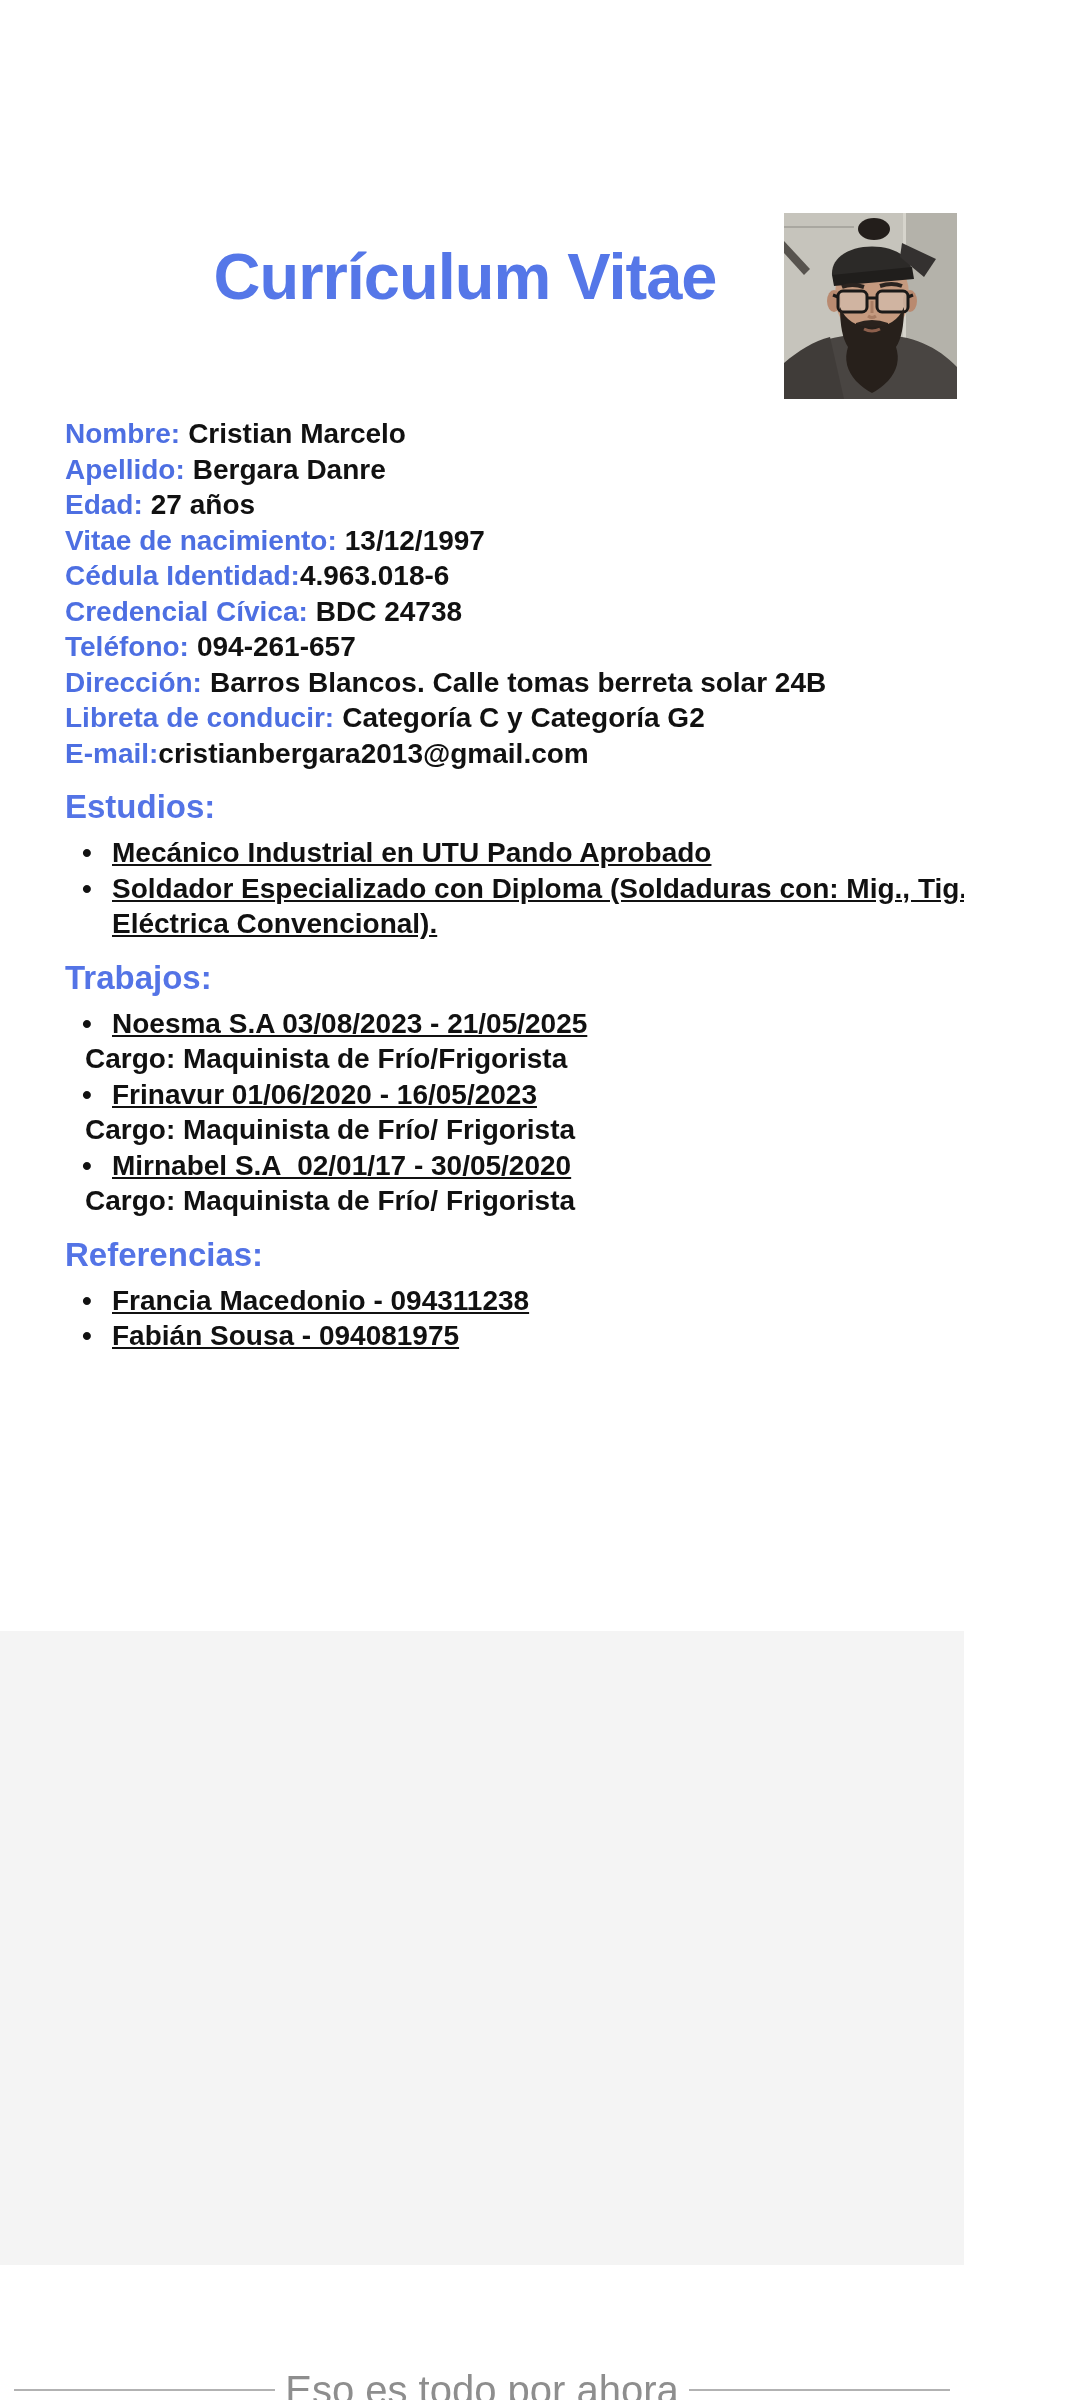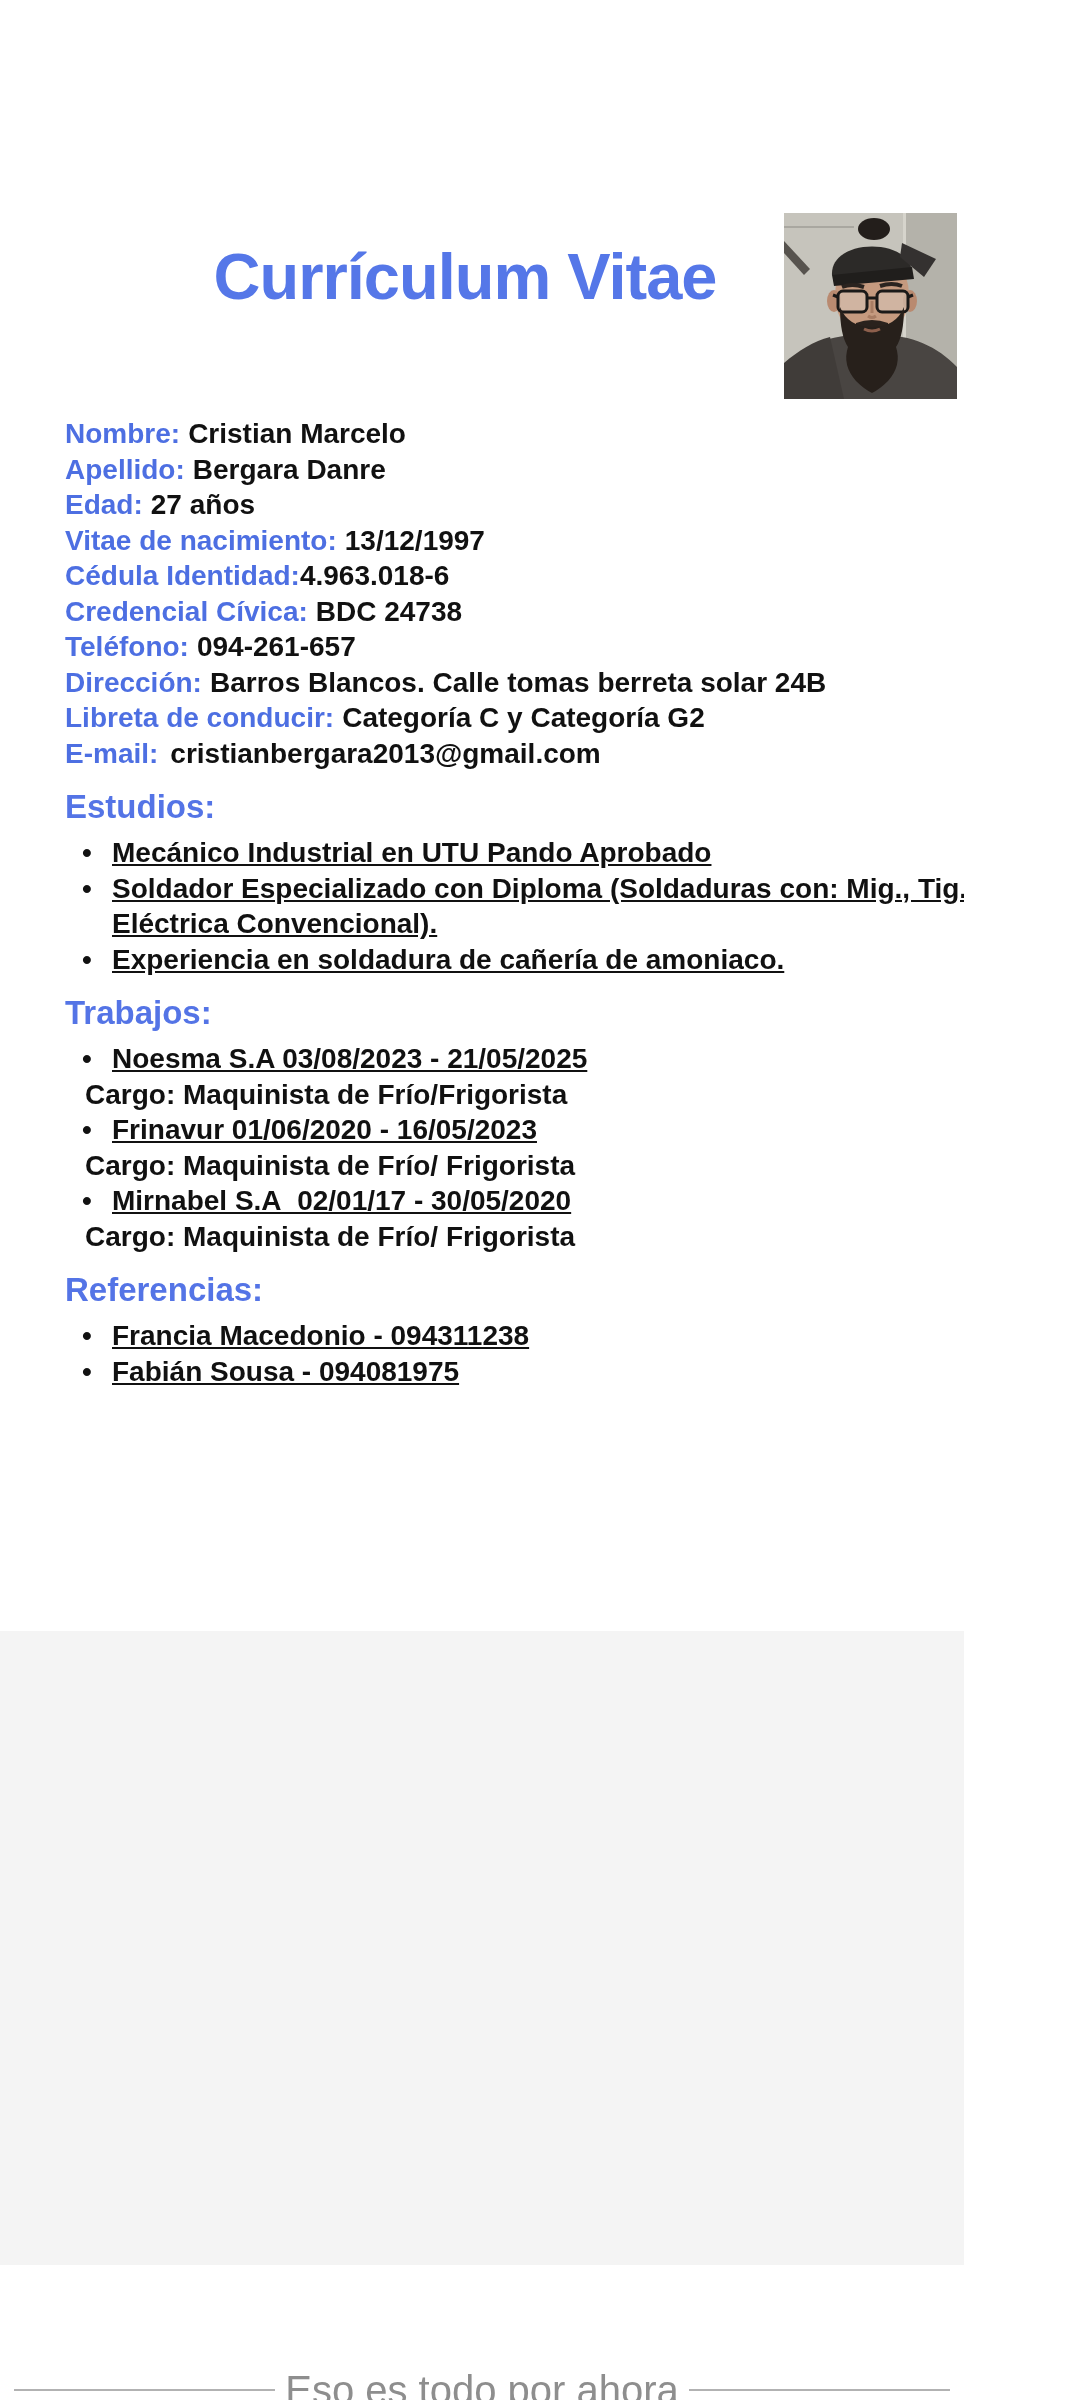--- a/index.html
+++ b/index.html
@@ -45,21 +45,21 @@
     left: 65px;
     top: 416px;
     width: 950px;
     color: #111111;
     font-weight: bold;
     font-size: 28px;
     line-height: 35.5px;
   }
   .info-line .label { color: #4d6fe2; margin-right: 8px; }
   .info-line.wide-gap .label { margin-right: 0; }
-  .info-line.no-gap .label { margin-right: 12px; }
+  .info-line.no-gap .label { margin-right: 0; }
   .section-heading {
     margin: 14px 0 6px 0;
     font-size: 33px;
     line-height: 44px;
     color: #5474e6;
     font-weight: bold;
   }
   .bullet {
     position: relative;
     padding-left: 47px;
@@ -167,21 +167,20 @@
     <div class="info-line"><span class="label">Credencial Cívica:</span><span class="value">BDC 24738</span></div>
     <div class="info-line"><span class="label">Teléfono:</span><span class="value">094-261-657</span></div>
     <div class="info-line"><span class="label">Dirección:</span><span class="value">Barros Blancos. Calle tomas berreta solar 24B</span></div>
     <div class="info-line"><span class="label">Libreta de conducir:</span><span class="value">Categoría C y Categoría G2</span></div>
     <div class="info-line no-gap"><span class="label">E-mail:</span><span class="value">cristianbergara2013@gmail.com</span></div>
 
     <h2 class="section-heading">Estudios:</h2>
     <div class="bullet">Mecánico Industrial en UTU Pando Aprobado</div>
     <div class="bullet pre">Soldador Especializado con Diploma (Soldaduras con: Mig., Tig. y
 Eléctrica Convencional).</div>
-    <div class="bullet">Experiencia en soldadura de cañería de amoniaco.</div>
 
     <h2 class="section-heading">Trabajos:</h2>
     <div class="bullet">Noesma S.A 03/08/2023 - 21/05/2025</div>
     <div class="cargo">Cargo: Maquinista de Frío/Frigorista</div>
     <div class="bullet">Frinavur 01/06/2020 - 16/05/2023</div>
     <div class="cargo">Cargo: Maquinista de Frío/ Frigorista</div>
     <div class="bullet">Mirnabel S.A&nbsp; 02/01/17 - 30/05/2020</div>
     <div class="cargo">Cargo: Maquinista de Frío/ Frigorista</div>
 
     <h2 class="section-heading">Referencias:</h2>

